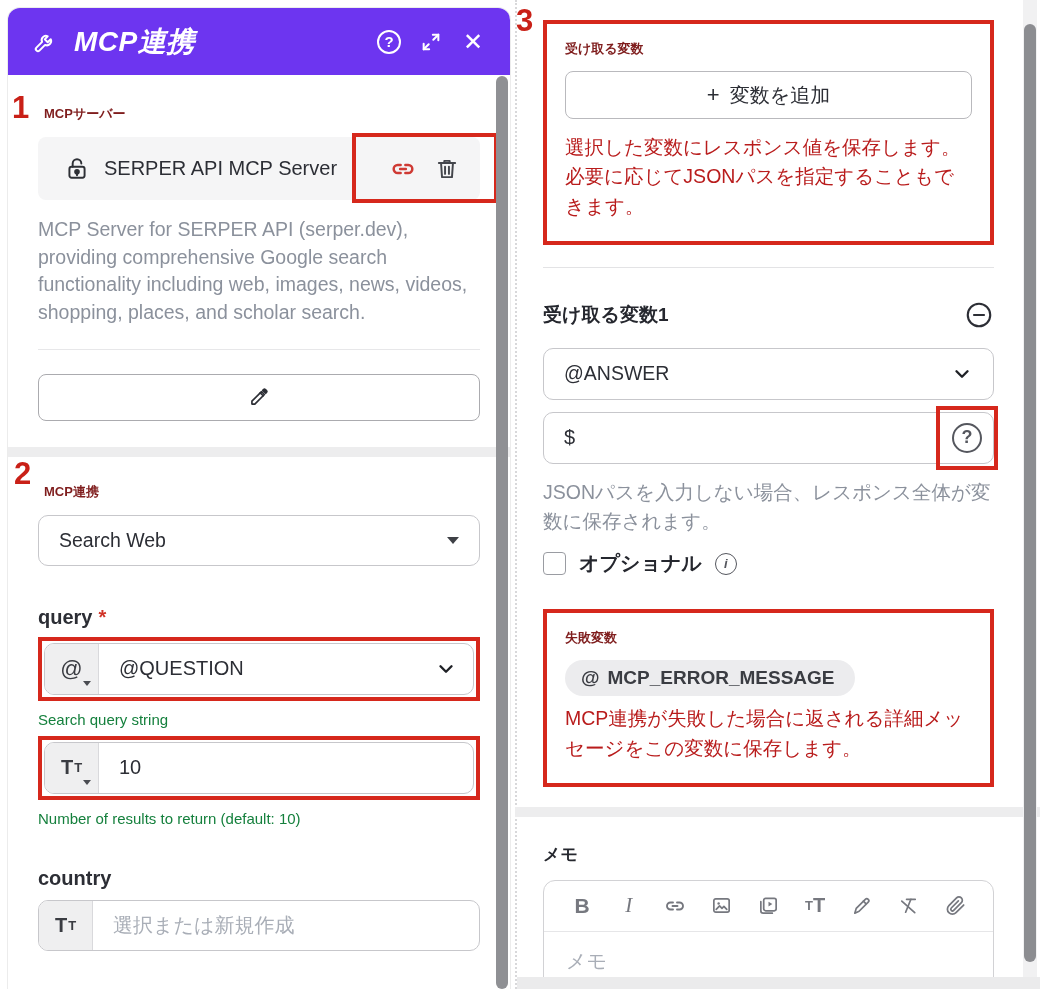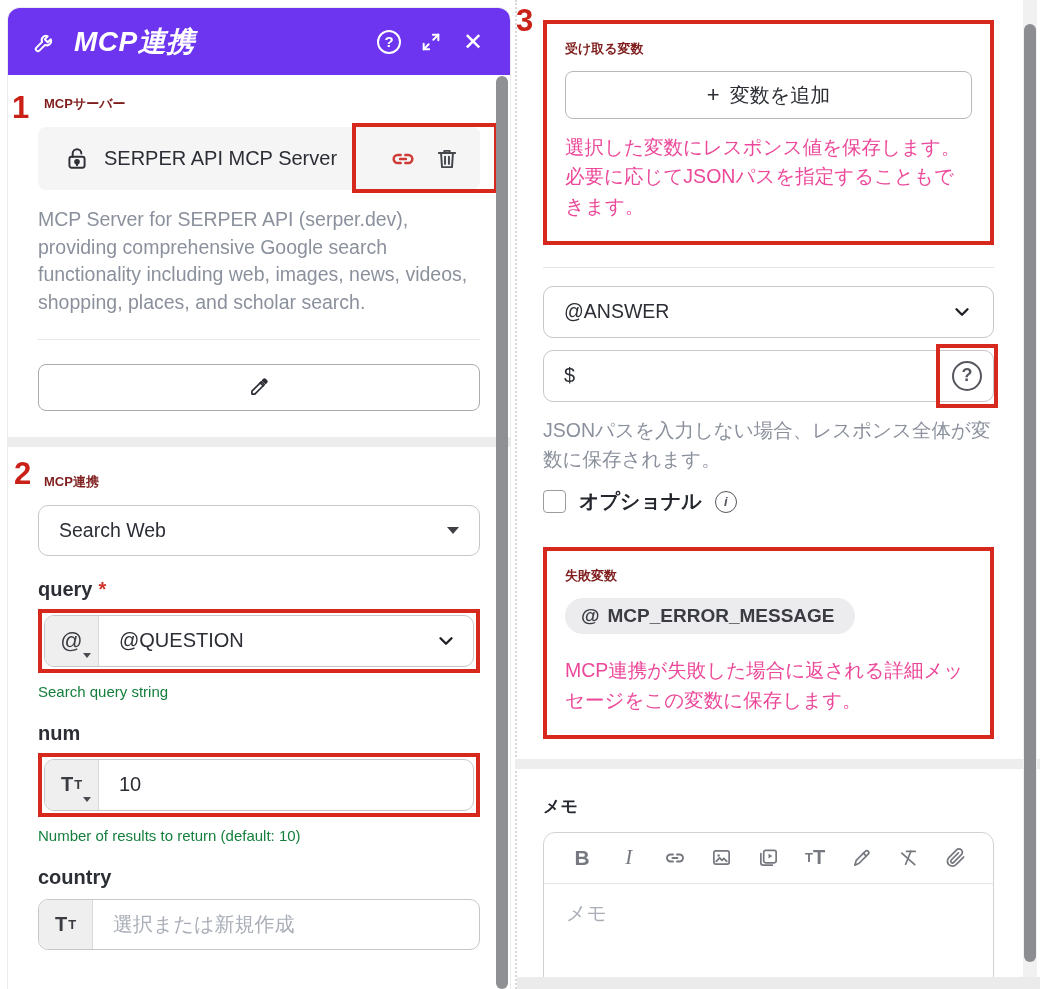--- a/index.html
+++ b/index.html
@@ -26,24 +26,24 @@
 
   .server-desc { margin-top:16px; font-size:19.5px; line-height:1.42; color:#8b919c; }
   .hr { margin-top:22px; border-top:1px solid #e7e7e9; }
   .change-btn { margin-top:24px; width:100%; height:47px; border:1px solid #ababaf; border-radius:8px; background:#fff; display:flex; align-items:center; justify-content:center; gap:12px; font-size:19.5px; color:#2c2e35; cursor:pointer; }
   .band { height:10px; background:#ededee; margin:26px -30px 0; }
 
   .ui-select { margin-top:14px; height:51px; border:1.5px solid #c7c7cb; border-radius:10px; display:flex; align-items:center; padding:0 20px; font-size:19.5px; color:#2c2e35; cursor:pointer; }
   .ui-select .grow { flex:1; }
   .tri-caret { width:0; height:0; border-left:6px solid transparent; border-right:6px solid transparent; border-top:7px solid #3e4046; }
 
-  .field-label { margin-top:22px; font-size:20px; font-weight:700; color:#2c2e35; }
+  .field-label { margin-top:40px; font-size:20px; font-weight:700; color:#2c2e35; }
   .req { color:#d03428; margin-left:6px; }
   .helper { margin-top:10px; font-size:15px; color:#15803d; }
-  .jp-helper { font-size:19.5px; line-height:1.5; color:#ec4899; }
+  .jp-helper { font-size:19.5px; line-height:1.5; color:#b91c1c; }
 
   .ann-box { border:4px solid #d6281c; margin-top:8px; padding:2px; }
   .ann-num { position:absolute; font-weight:700; color:#c92017; font-size:31px; line-height:1; }
 
   .input-row { height:52px; border:1.5px solid #bfbfc3; border-radius:10px; background:#fff; display:flex; align-items:stretch; overflow:visible; position:relative; }
   .prefix { width:54px; background:#efeff0; border-right:1.5px solid #d9d9dc; border-radius:9px 0 0 9px; display:flex; align-items:center; justify-content:center; font-size:22px; color:#3a3c42; position:relative; flex:0 0 auto; cursor:pointer; }
   .prefix .mini-caret { position:absolute; right:7px; bottom:8px; width:0; height:0; border-left:4px solid transparent; border-right:4px solid transparent; border-top:5px solid #4a4c52; }
   .prefix .t-big { font-size:20px; font-weight:600; }
   .prefix .t-small { font-size:13px; font-weight:600; margin-left:1px; }
   .input-val { flex:1; display:flex; align-items:center; padding:0 20px; font-size:20px; color:#2c2e35; border:0; outline:0; background:transparent; font-family:inherit; }
@@ -114,21 +114,21 @@
             <path d="M10 20H4v-6"></path>
             <path d="M4 20l5.5-5.5"></path>
           </svg>
       </span>
       <span class="hdr-icon close-x">✕</span>
     </div>
 
     <div class="dlg-body">
       <span class="ann-num" style="left:4px; top:84px;">1</span>
 
-      <div class="sec-label" style="margin-top:20px; padding-left:6px;">MCPサーバー</div>
+      <div class="sec-label" style="margin-top:30px; padding-left:6px;">MCPサーバー</div>
 
       <div class="server-row">
         <span>
           <svg width="26" height="26" viewBox="0 0 24 24" fill="none" stroke="#2e3036" stroke-width="1.8" stroke-linecap="round" stroke-linejoin="round">
               <rect x="5" y="10" width="14" height="10" rx="2"></rect>
               <path d="M8 10V7a4 4 0 0 1 8 0"></path>
               <circle cx="12" cy="14.5" r="1.7" fill="#2e3036"></circle>
               <path d="M12 15.8v2"></path>
             </svg>
         </span>
@@ -189,21 +189,20 @@
           <span class="input-val">@QUESTION</span>
           <span class="chev">
             <svg width="22" height="22" viewBox="0 0 24 24" fill="none" stroke="currentColor" stroke-width="2.6" stroke-linecap="round" stroke-linejoin="round">
                 <polyline points="6 9 12 15 18 9"></polyline>
               </svg>
           </span>
         </div>
       </div>
       <div class="helper">Search query string</div>
 
-      <div class="field-label">num</div>
       <div class="ann-box">
         <div class="input-row" style="border-color:#c7c7cb;">
           <span class="prefix">
               <span class="t-big">T</span>
               <span class="t-small">T</span>
               <span class="mini-caret"></span>
             </span>
           <input class="input-val" value="10" style="">
         </div>
       </div>
@@ -230,20 +229,30 @@
       <div class="sec-label">受け取る変数</div>
       <button class="add-btn">
         <span class="plus-g">+</span>
         <span>変数を追加</span>
       </button>
       <div class="jp-helper" style="margin-top:14px;">選択した変数にレスポンス値を保存します。必要に応じてJSONパスを指定することもできます。</div>
     </div>
 
     <div class="rdivider"></div>
 
+    <div class="var-head">
+      <span style="font-size:19px; font-weight:700; color:#25272e;">受け取る変数1</span>
+      <span class="grow"></span>
+      <span class="minus-icon">
+        <svg width="30" height="30" viewBox="0 0 24 24" fill="none" stroke="currentColor" stroke-width="1.7" stroke-linecap="round">
+            <circle cx="12" cy="12" r="9"></circle>
+            <path d="M8 12h8"></path>
+          </svg>
+      </span>
+    </div>
 
     <div class="ui-select" style="margin-top:18px; height:52px;">
       <span>@ANSWER</span>
       <span class="grow"></span>
       <svg width="22" height="22" viewBox="0 0 24 24" fill="none" stroke="#1f2126" stroke-width="2.6" stroke-linecap="round" stroke-linejoin="round">
           <polyline points="6 9 12 15 18 9"></polyline>
         </svg>
     </div>
 
     <div class="input-row" style="margin-top:12px; height:52px; border-color:#c7c7cb;">
@@ -260,21 +269,21 @@
       <span class="check-label">オプショナル</span>
       <span class="info-circle">i</span>
     </div>
 
     <div class="rbox rbox2">
       <div class="sec-label">失敗変数</div>
       <div class="badge">
         <span>@</span>
         <span>MCP_ERROR_MESSAGE</span>
       </div>
-      <div class="jp-helper" style="margin-top:22px;">MCP連携が失敗した場合に返される詳細メッセージをこの変数に保存します。</div>
+      <div class="jp-helper" style="margin-top:8px;">MCP連携が失敗した場合に返される詳細メッセージをこの変数に保存します。</div>
     </div>
 
     <div class="band" style="margin:20px -46px 0 -28px;"></div>
 
     <div class="memo-label">メモ</div>
     <div class="memo-editor">
       <div class="memo-toolbar">
         <span class="tb-icon tb-b">B</span>
         <span class="tb-icon tb-i">I</span>
         <span class="tb-icon">

